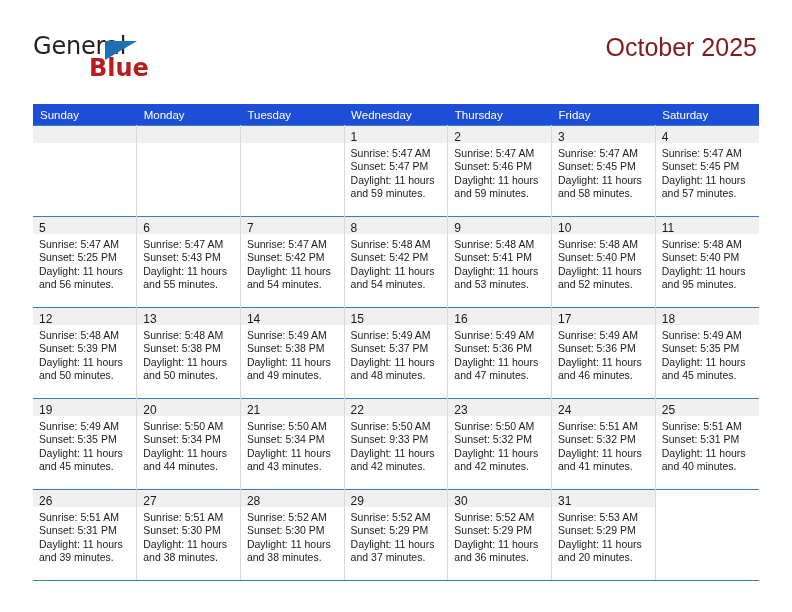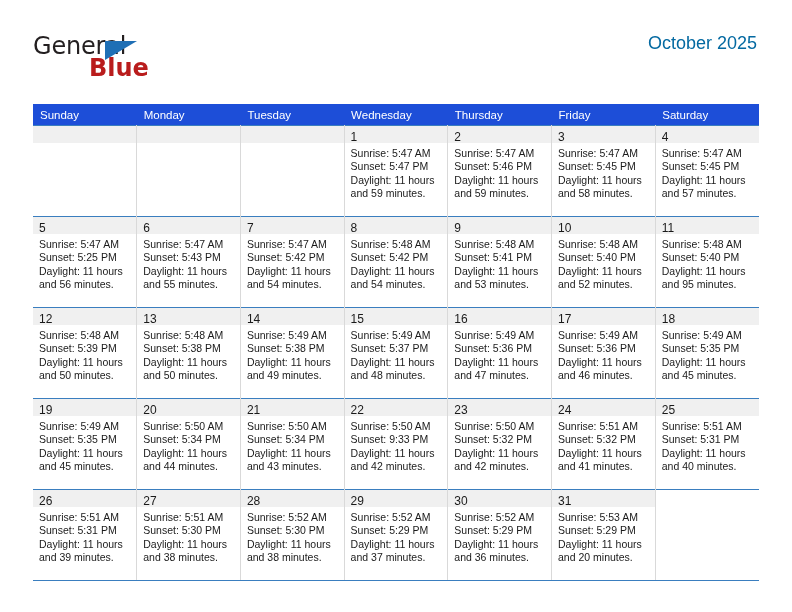--- a/index.html
+++ b/index.html
@@ -64,22 +64,22 @@
     font-size: 24px;
     color: #b91c1c;
     line-height: 26px;
     font-family: "DejaVu Sans", sans-serif;
     font-weight: 700;
   }
   .title {
     position: absolute;
     right: 35px;
     top: 33px;
-    font-size: 18px;
-    color: #0369a1;
+    font-size: 25px;
+    color: #7f1d1d;
     text-align: right;
     white-space: nowrap;
     font-weight: 400;
   }
   .subtitle {
     position: absolute;
     right: 35px;
     top: 77px;
     font-size: 13.5px;
     color: #1a1a1a;

